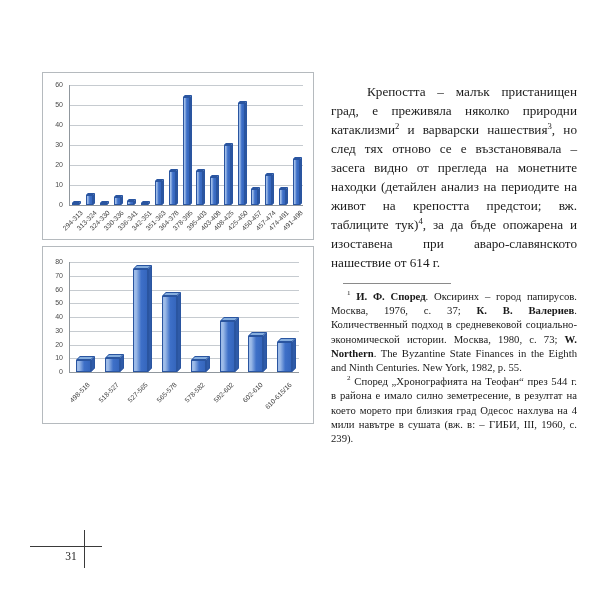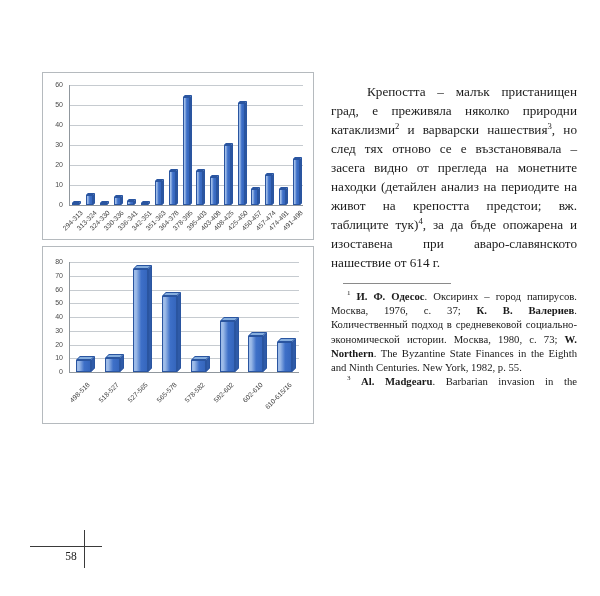--- a/index.html
+++ b/index.html
@@ -238,24 +238,24 @@
         <div class="bar-side" style="width: 4px;"></div>
         <div class="bar-top" style="height: 4px; top: -4px;"></div>
         <div class="bar-face"></div>
       </div>
       <div class="xlabel" style="left: 244.6px; top: 134px;">610-615/16</div>
     </div>
 
   <div class="right-col">
     <p class="main-para"><span>Крепостта – малък пристанищен град, е преживяла няколко природни катаклизми</span><sup>2</sup><span> и варварски нашествия</span><sup>3</sup><span>, но след тях отново се е възстановявала – засега видно от прегледа на монетните находки (детайлен анализ на периодите на живот на крепостта предстои; вж. таблиците тук)</span><sup>4</sup><span>, за да бъде опожарена и изоставена при аваро-славянското нашествие от 614 г.</span></p>
     <div class="fn-sep"></div>
-    <p class="fn"><sup>1</sup><span> </span><b>И. Ф. Одесос</b><span>. Оксиринх – город папирусов. Москва, 1976, с. 37; </span><b>К. В. Валериев</b><span>. Количественный подход в средневековой социально-экономической истории. Москва, 1980, с. 73; </span><b>W. Northern</b><span>. The Byzantine State Finances in the Eighth and Ninth Centuries. New York, 1982, p. 55.</span></p>
-    <p class="fn fn3a"><sup>3</sup><span> </span><b>Al. Madgearu</b><span>. Barbarian invasion in the</span></p>
+    <p class="fn"><sup>1</sup><span> </span><b>И. Ф. Според</b><span>. Оксиринх – город папирусов. Москва, 1976, с. 37; </span><b>К. В. Валериев</b><span>. Количественный подход в средневековой социально-экономической истории. Москва, 1980, с. 73; </span><b>W. Northern</b><span>. The Byzantine State Finances in the Eighth and Ninth Centuries. New York, 1982, p. 55.</span></p>
+    <p class="fn"><sup>2</sup><span> Според „Хронографията на Теофан“ през 544 г. в района е имало силно земетресение, в резултат на което морето при близкия град Одесос нахлува на 4 мили навътре в сушата (вж. в: – ГИБИ, III, 1960, с. 239).</span></p>
   </div>
 
   <div class="bottom-block">
   </div>
 
   <div class="crop-h"></div>
   <div class="crop-v"></div>
-  <div class="pagenum">58</div>
+  <div class="pagenum">31</div>
 
 </div>
 
 </body></html>

